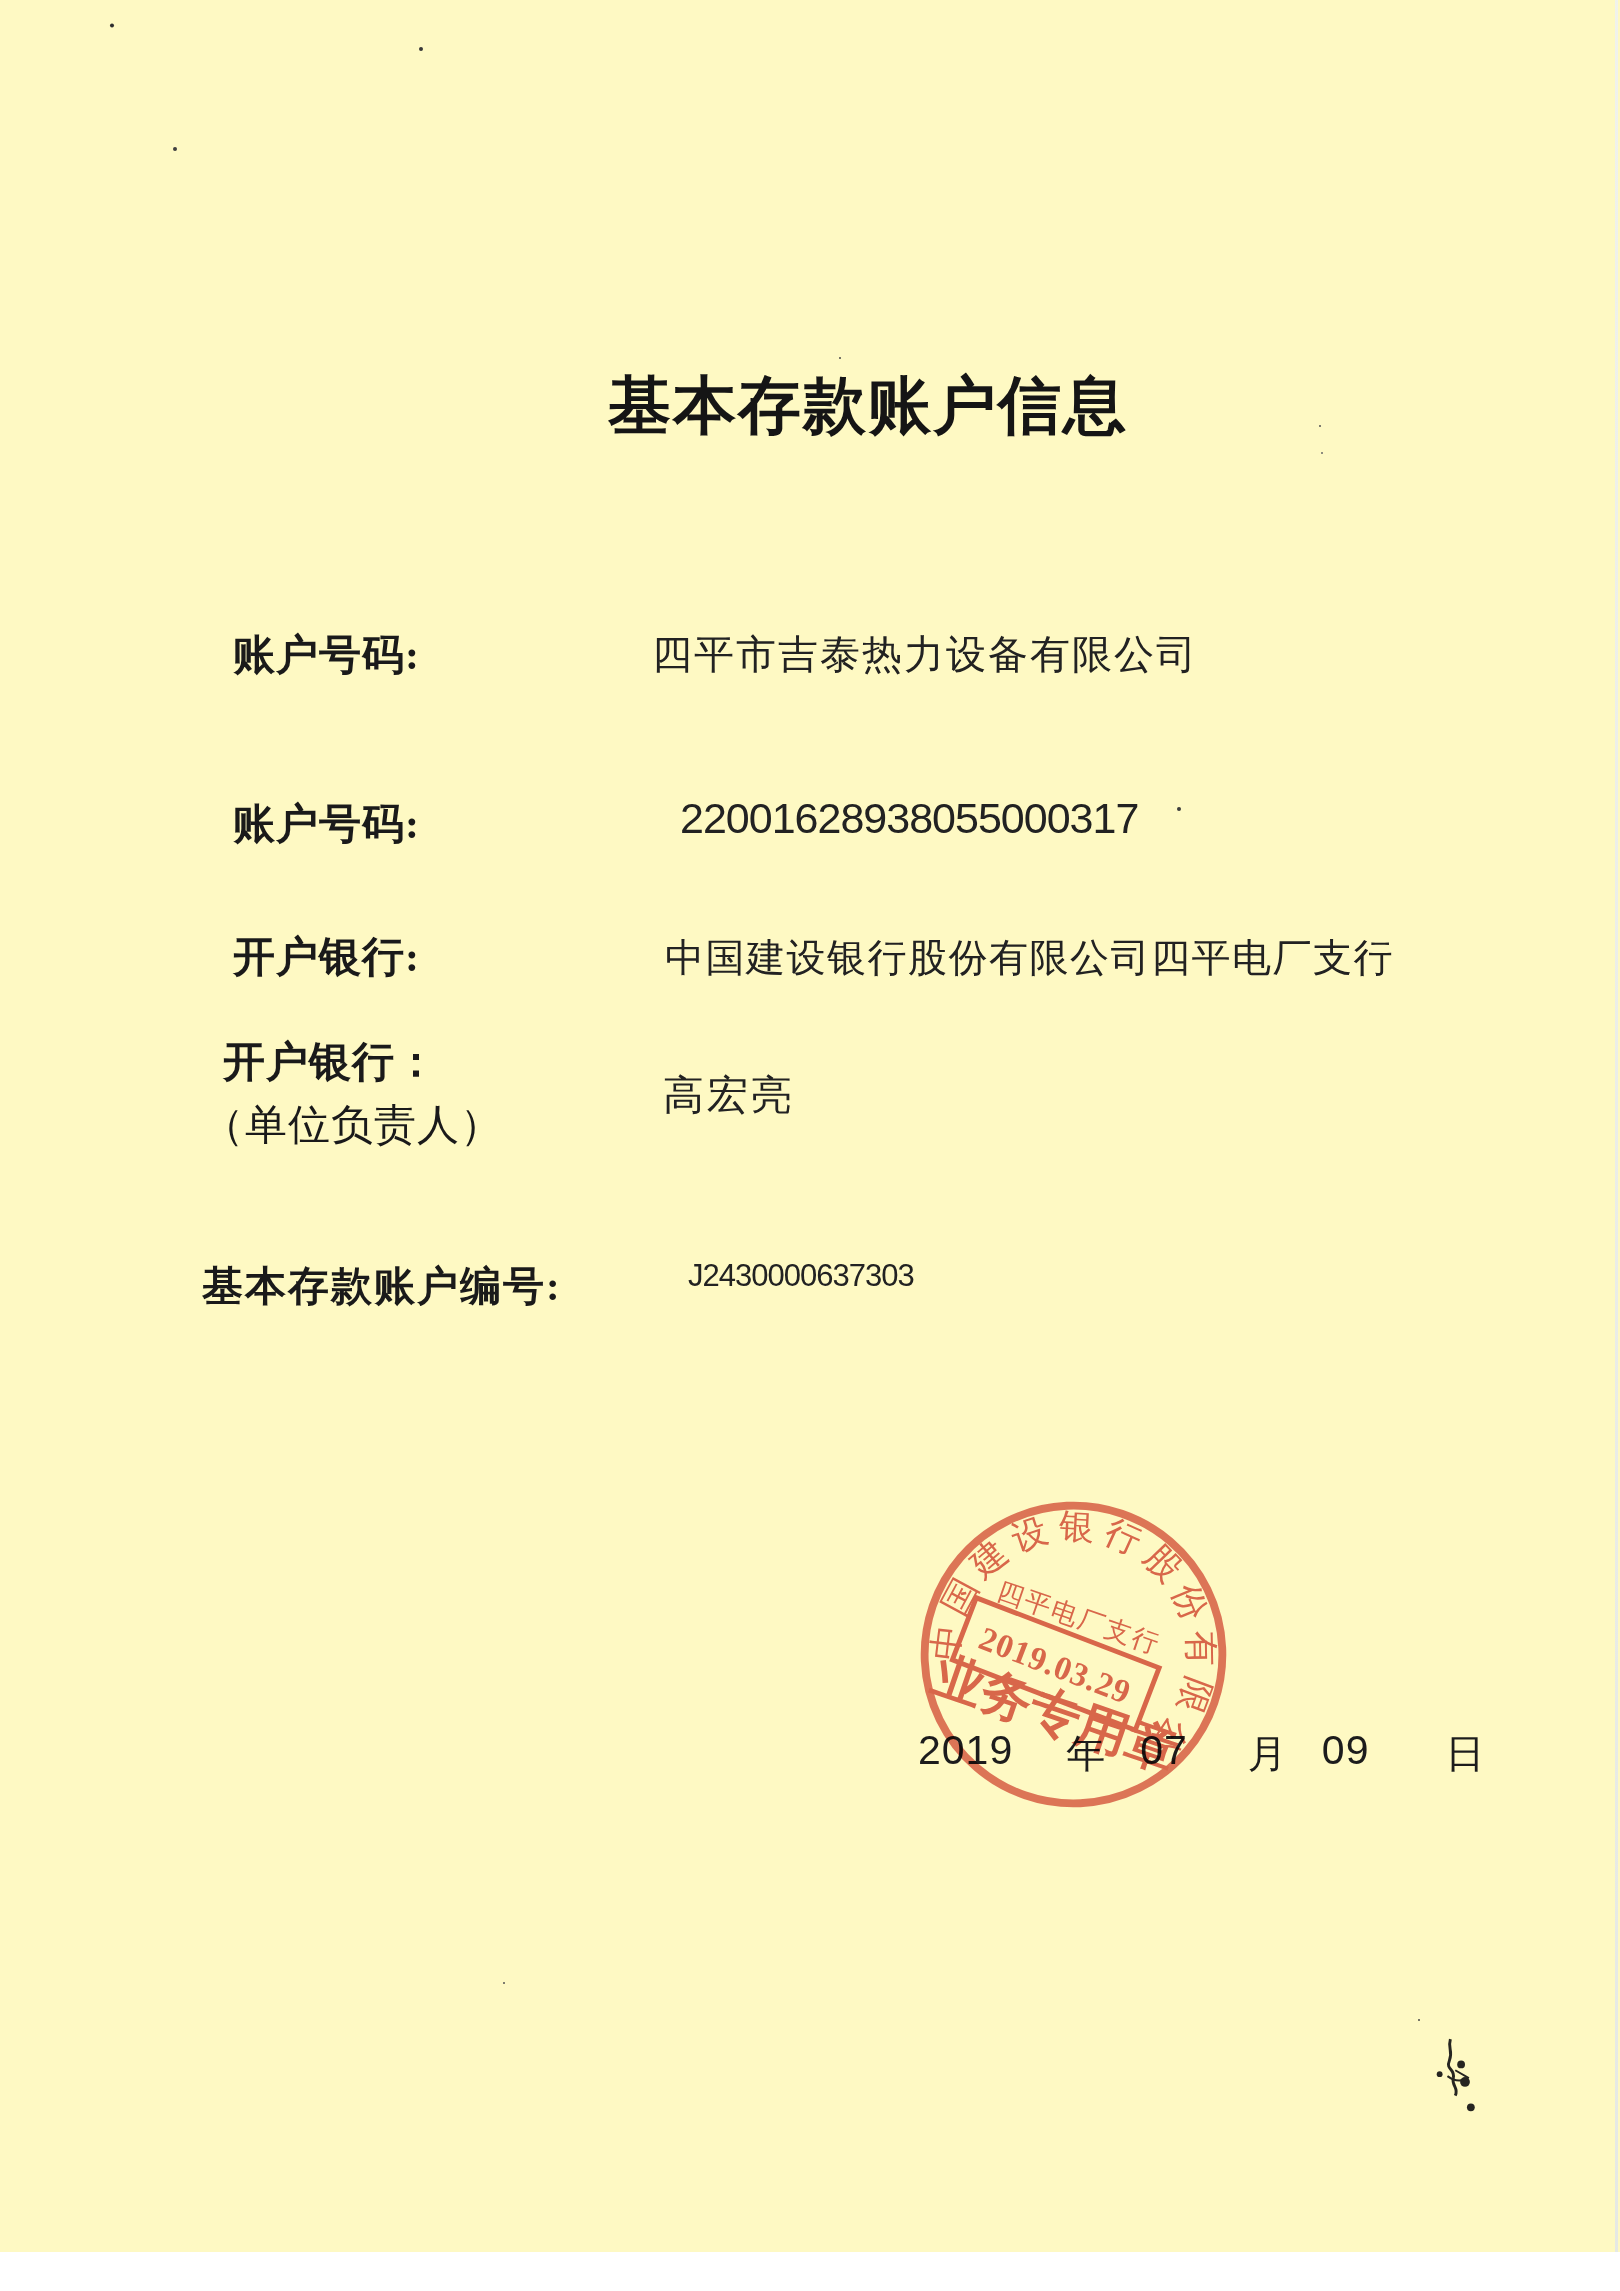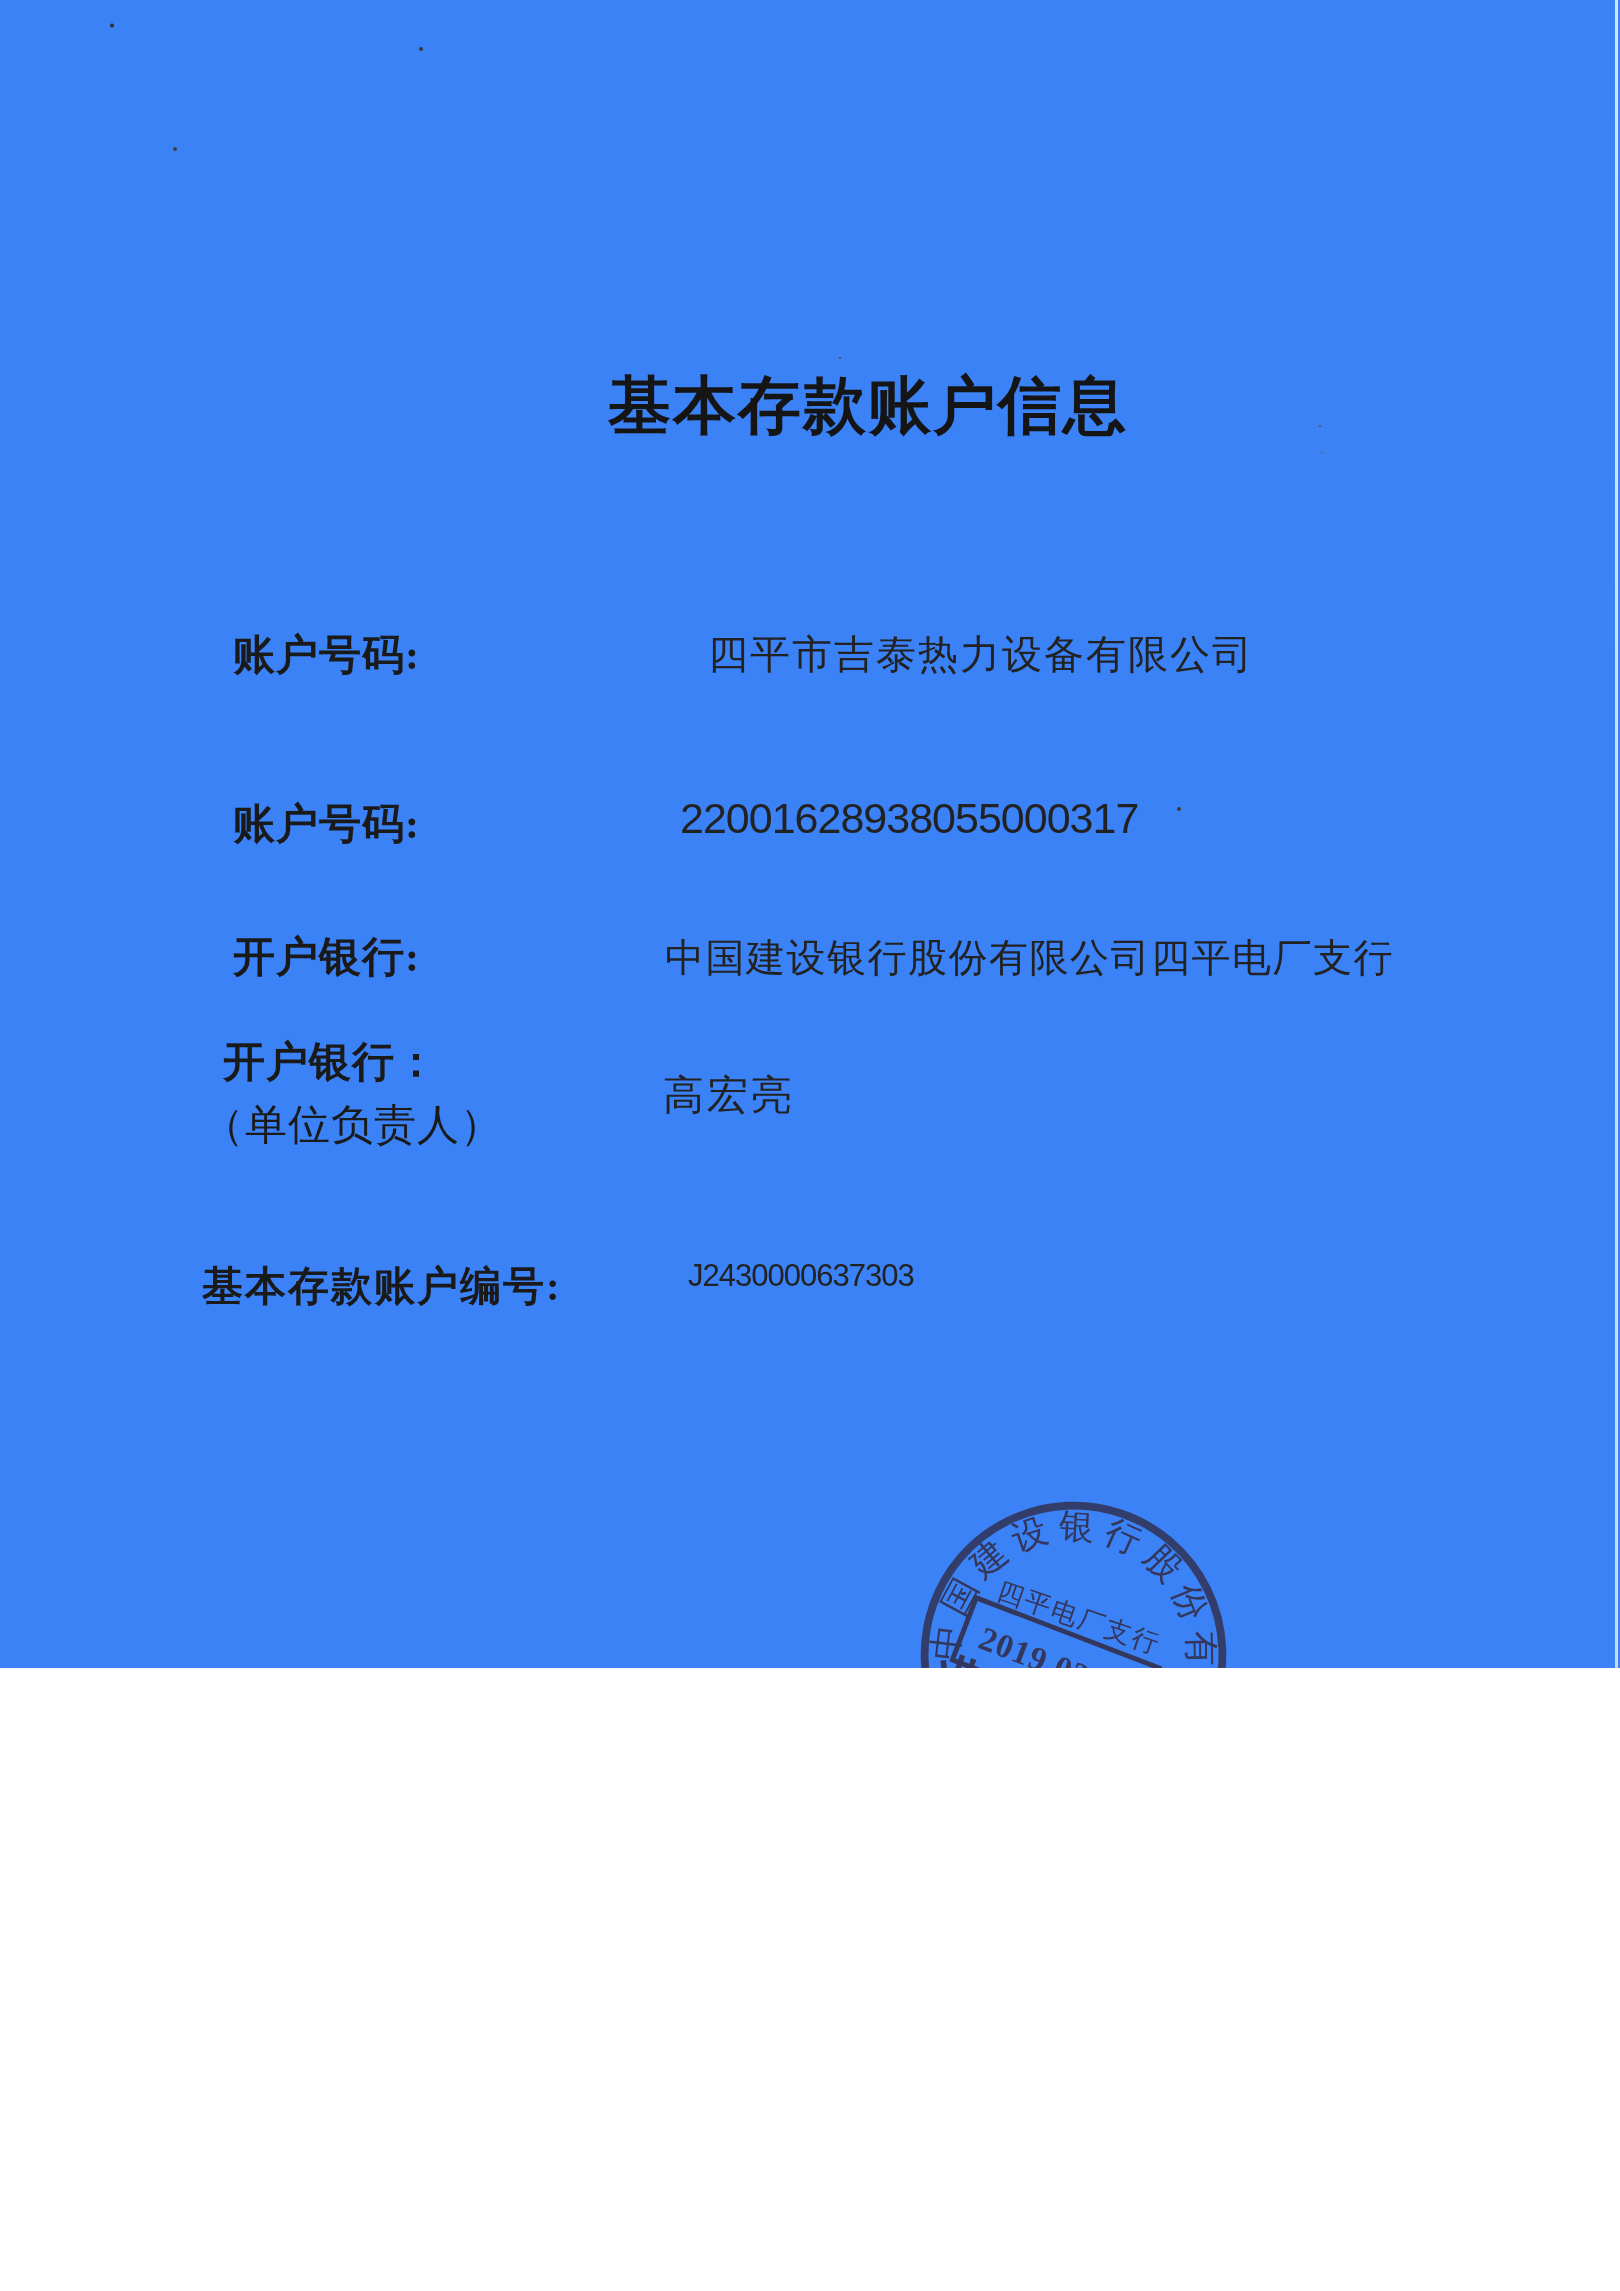--- a/index.html
+++ b/index.html
@@ -1,29 +1,29 @@
 <!DOCTYPE html>
 <html><head>
 <meta charset="utf-8">
 <style>
   html,body{margin:0;padding:0;background:#ffffff;}
   .page{
-    position:relative;width:1620px;height:1668px;background:#3b82f6;overflow:hidden;
+    position:relative;width:1620px;height:2252px;background:#fef9c3;overflow:hidden;
     font-family:"Liberation Serif","DejaVu Serif",serif;color:#1f1f1f;
   }
   .title{
     position:absolute;left:608px;top:363px;margin:0;
     font-size:63px;font-weight:700;letter-spacing:2px;color:#151515;white-space:nowrap;
   }
   .label{position:absolute;font-size:42px;font-weight:600;letter-spacing:1px;color:#1a1a1a;white-space:nowrap;}
   .value{position:absolute;font-size:40px;font-weight:400;letter-spacing:2px;color:#222;white-space:nowrap;}
   .num{font-family:"Liberation Sans","DejaVu Sans",sans-serif;}
 
   #lbl-account-name{left:233px;top:627px;}
-  #val-account-name{left:708px;top:627px;}
+  #val-account-name{left:652px;top:627px;}
 
   #lbl-account-number{left:233px;top:796px;}
   #val-account-number{left:680px;top:794px;font-size:43px;letter-spacing:-1px;}
 
   #lbl-bank{left:233px;top:929px;}
   #val-bank{left:665px;top:931px;font-size:39px;letter-spacing:1.5px;}
 
   #lbl-legal-1{left:223px;top:1034px;}
   #lbl-legal-2{left:202px;top:1097px;font-weight:500;}
   #val-legal{left:663px;top:1068px;font-size:41px;letter-spacing:2.9px;}

